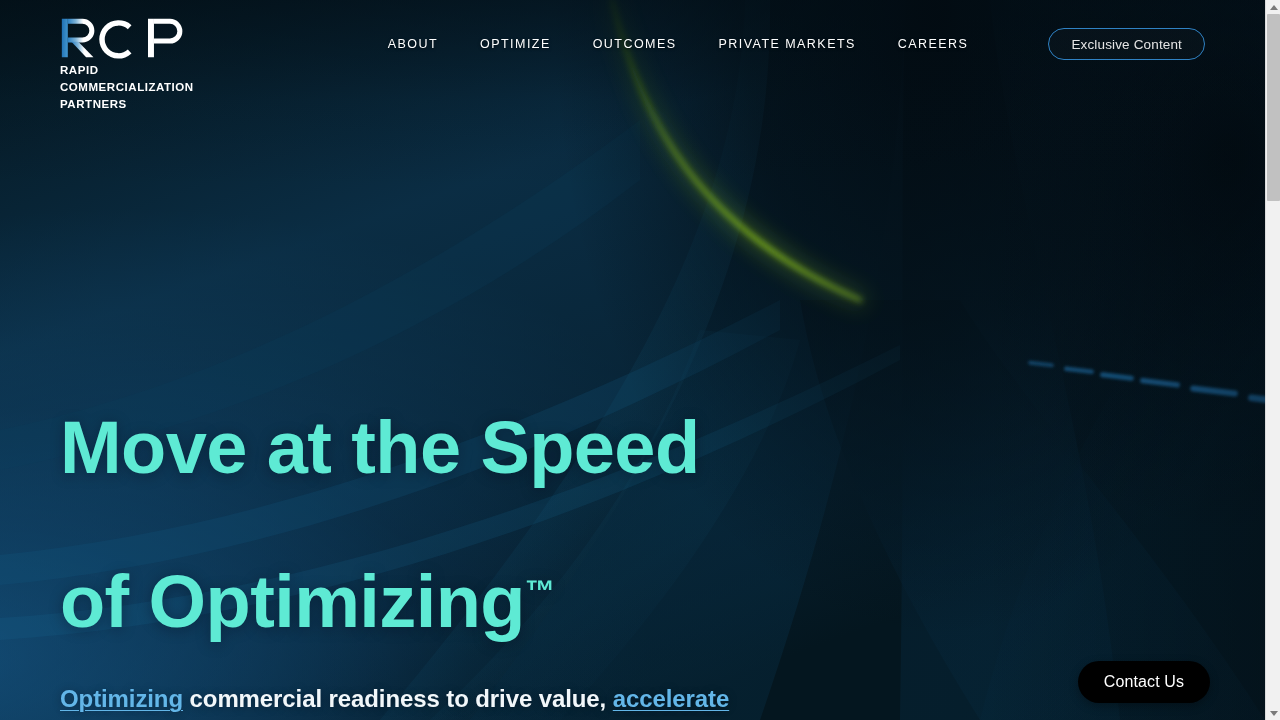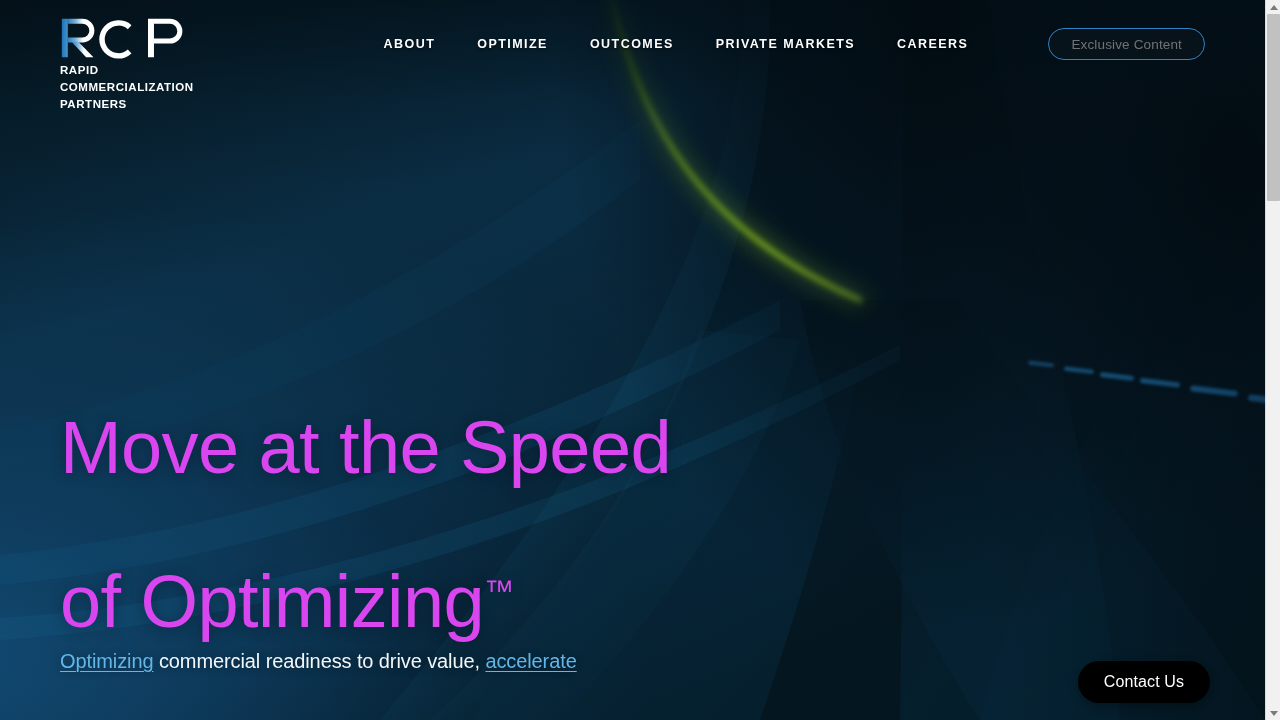--- a/index.html
+++ b/index.html
@@ -75,50 +75,51 @@
     text-transform:uppercase;
   }
   #logo-tagline div{ white-space:nowrap; }
 
   #nav{
     position:absolute; right:60px; top:28px;
     display:flex; align-items:center; gap:0;
   }
   .nav-link{
     color:#ffffff; text-decoration:none;
-    font-size:12.5px; font-weight:700; letter-spacing:1.45px;
+    font-size:12.5px; font-weight:400; letter-spacing:1.45px;
     text-transform:uppercase; white-space:nowrap;
     padding:6px 0; margin-right:42px;
     text-shadow:0 1px 3px rgba(0,0,0,.55);
   }
   .nav-link:last-of-type{ margin-right:0; }
   #exclusive-btn{
     margin-left:38px;
     display:inline-flex; align-items:center; justify-content:center;
     height:32px; padding:8px 22px;
     border:1px solid #2f82c4; border-radius:18px;
-    color:#737373; font-size:13.5px; letter-spacing:.15px;
+    color:#e5e5e5; font-size:13.5px; letter-spacing:.15px;
     background:rgba(255,255,255,.02);
     text-decoration:none; white-space:nowrap;
   }
 
   
   #hero{ position:absolute; left:60px; top:332px; z-index:15; }
   #headline{
-    color:#d946ef;
-    font-size:74px; font-weight:400; line-height:77px;
+    color:#5eead4;
+    font-size:74px; font-weight:700; line-height:77px;
     letter-spacing:-.6px; white-space:pre-line;
     text-shadow:0 2px 14px rgba(0,10,20,.35);
   }
   #headline .tm{
     font-size:30px; vertical-align:super; letter-spacing:0;
     line-height:0;
   }
   #subhead{
-    color:#f2f7fa; font-size:20px; font-weight:400; line-height:42px;
+    margin-top:38px;
+    color:#f2f7fa; font-size:24px; font-weight:700; line-height:42px;
     letter-spacing:-.1px; white-space:pre-line;
     text-shadow:0 1px 8px rgba(0,10,20,.35);
   }
   #subhead a{
     color:#63b6e8; text-decoration:underline;
     text-underline-offset:3px; text-decoration-thickness:1px;
   }
 
   
   #contact-btn{

